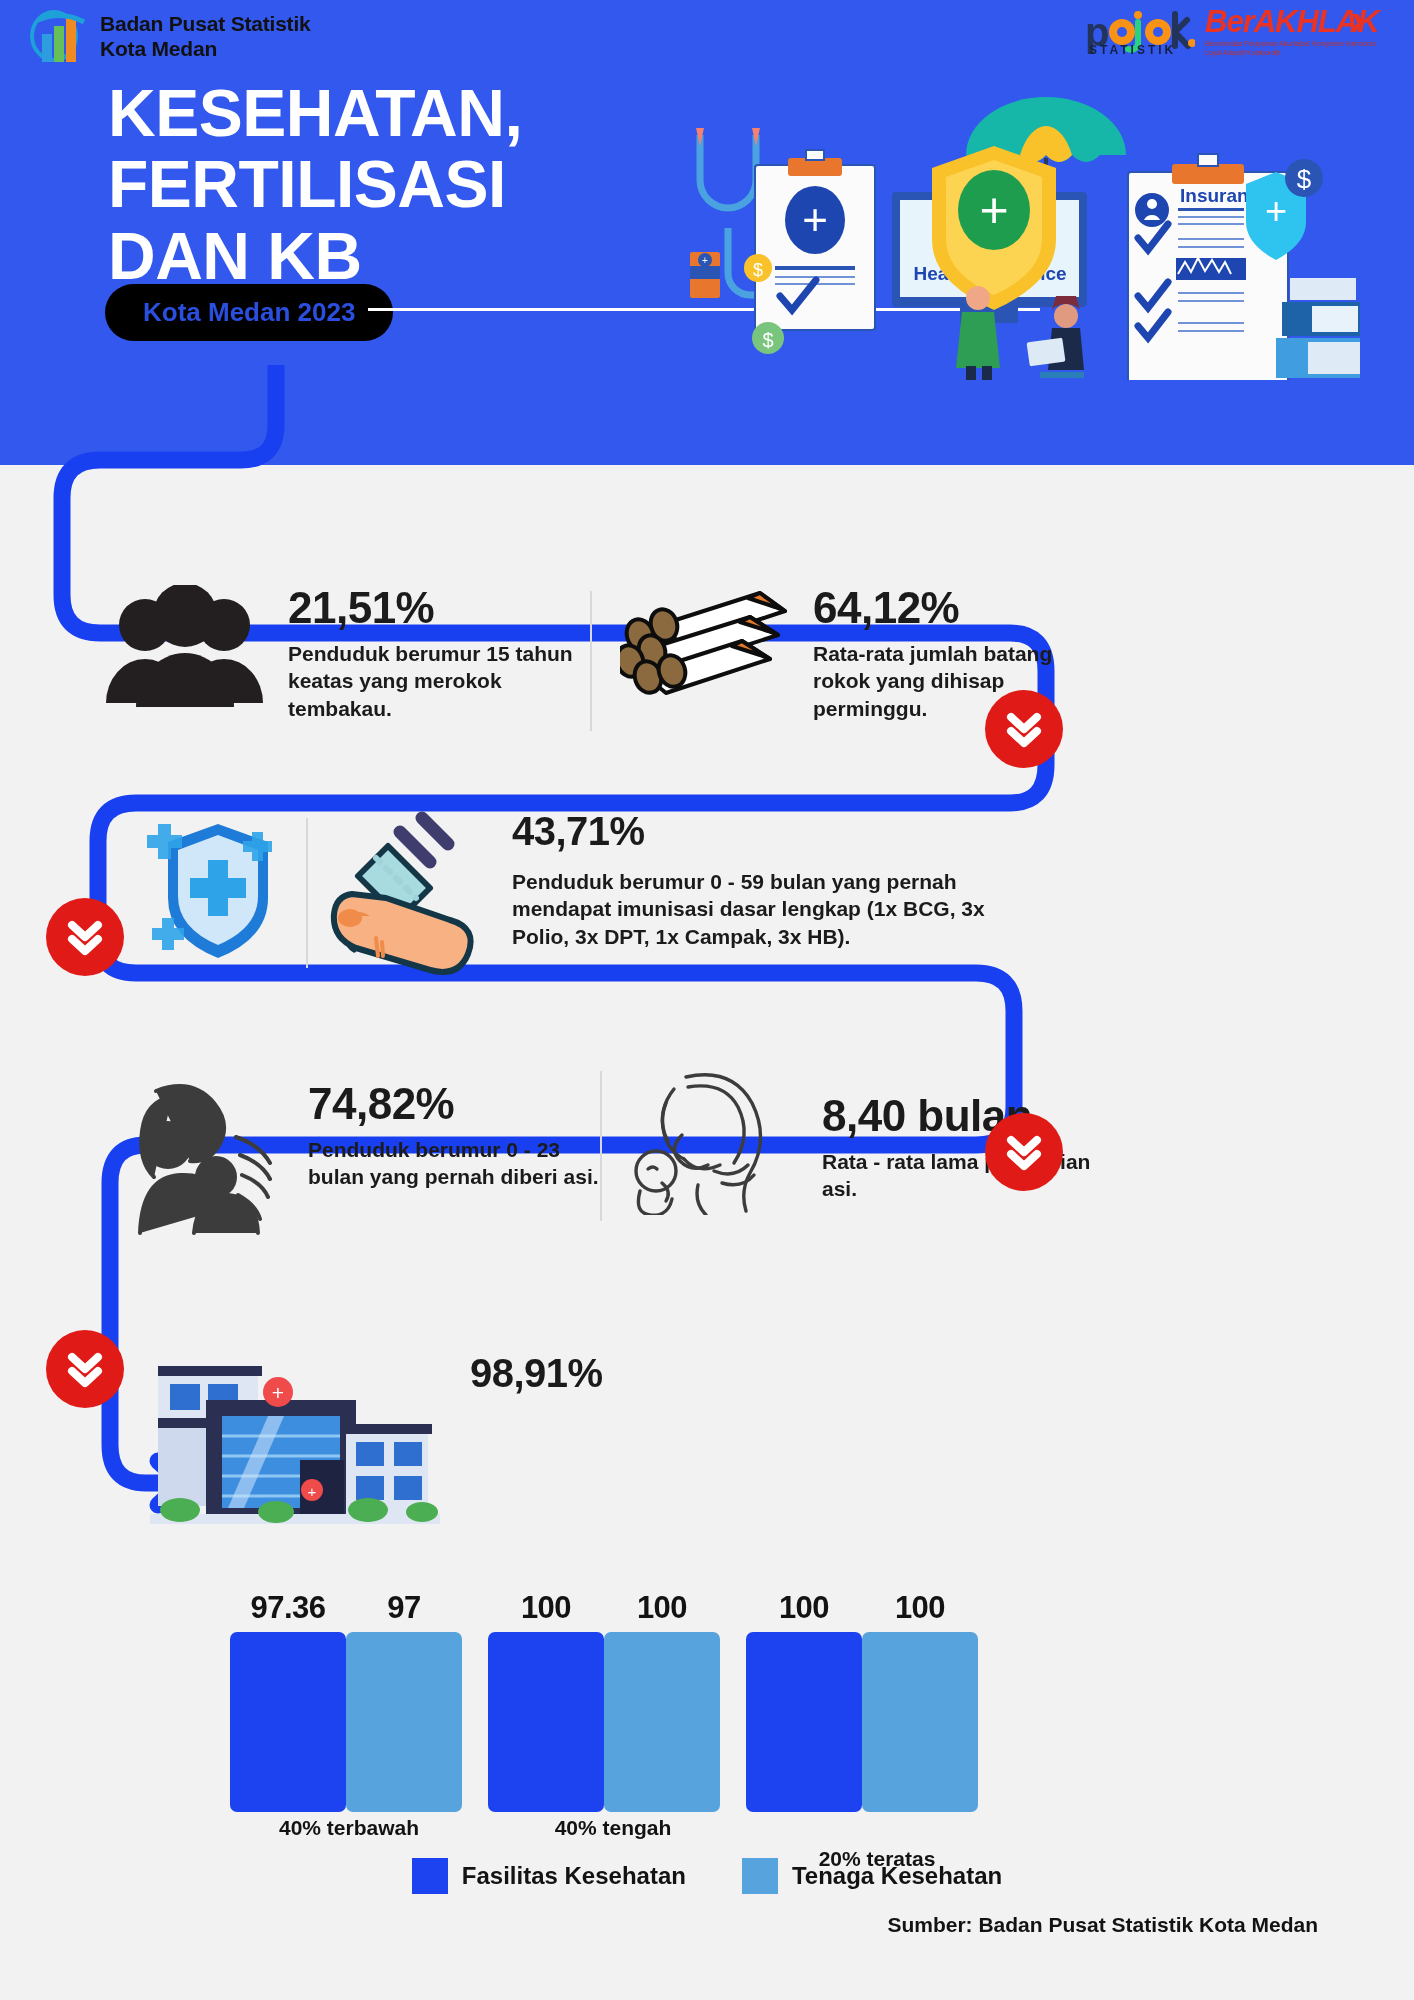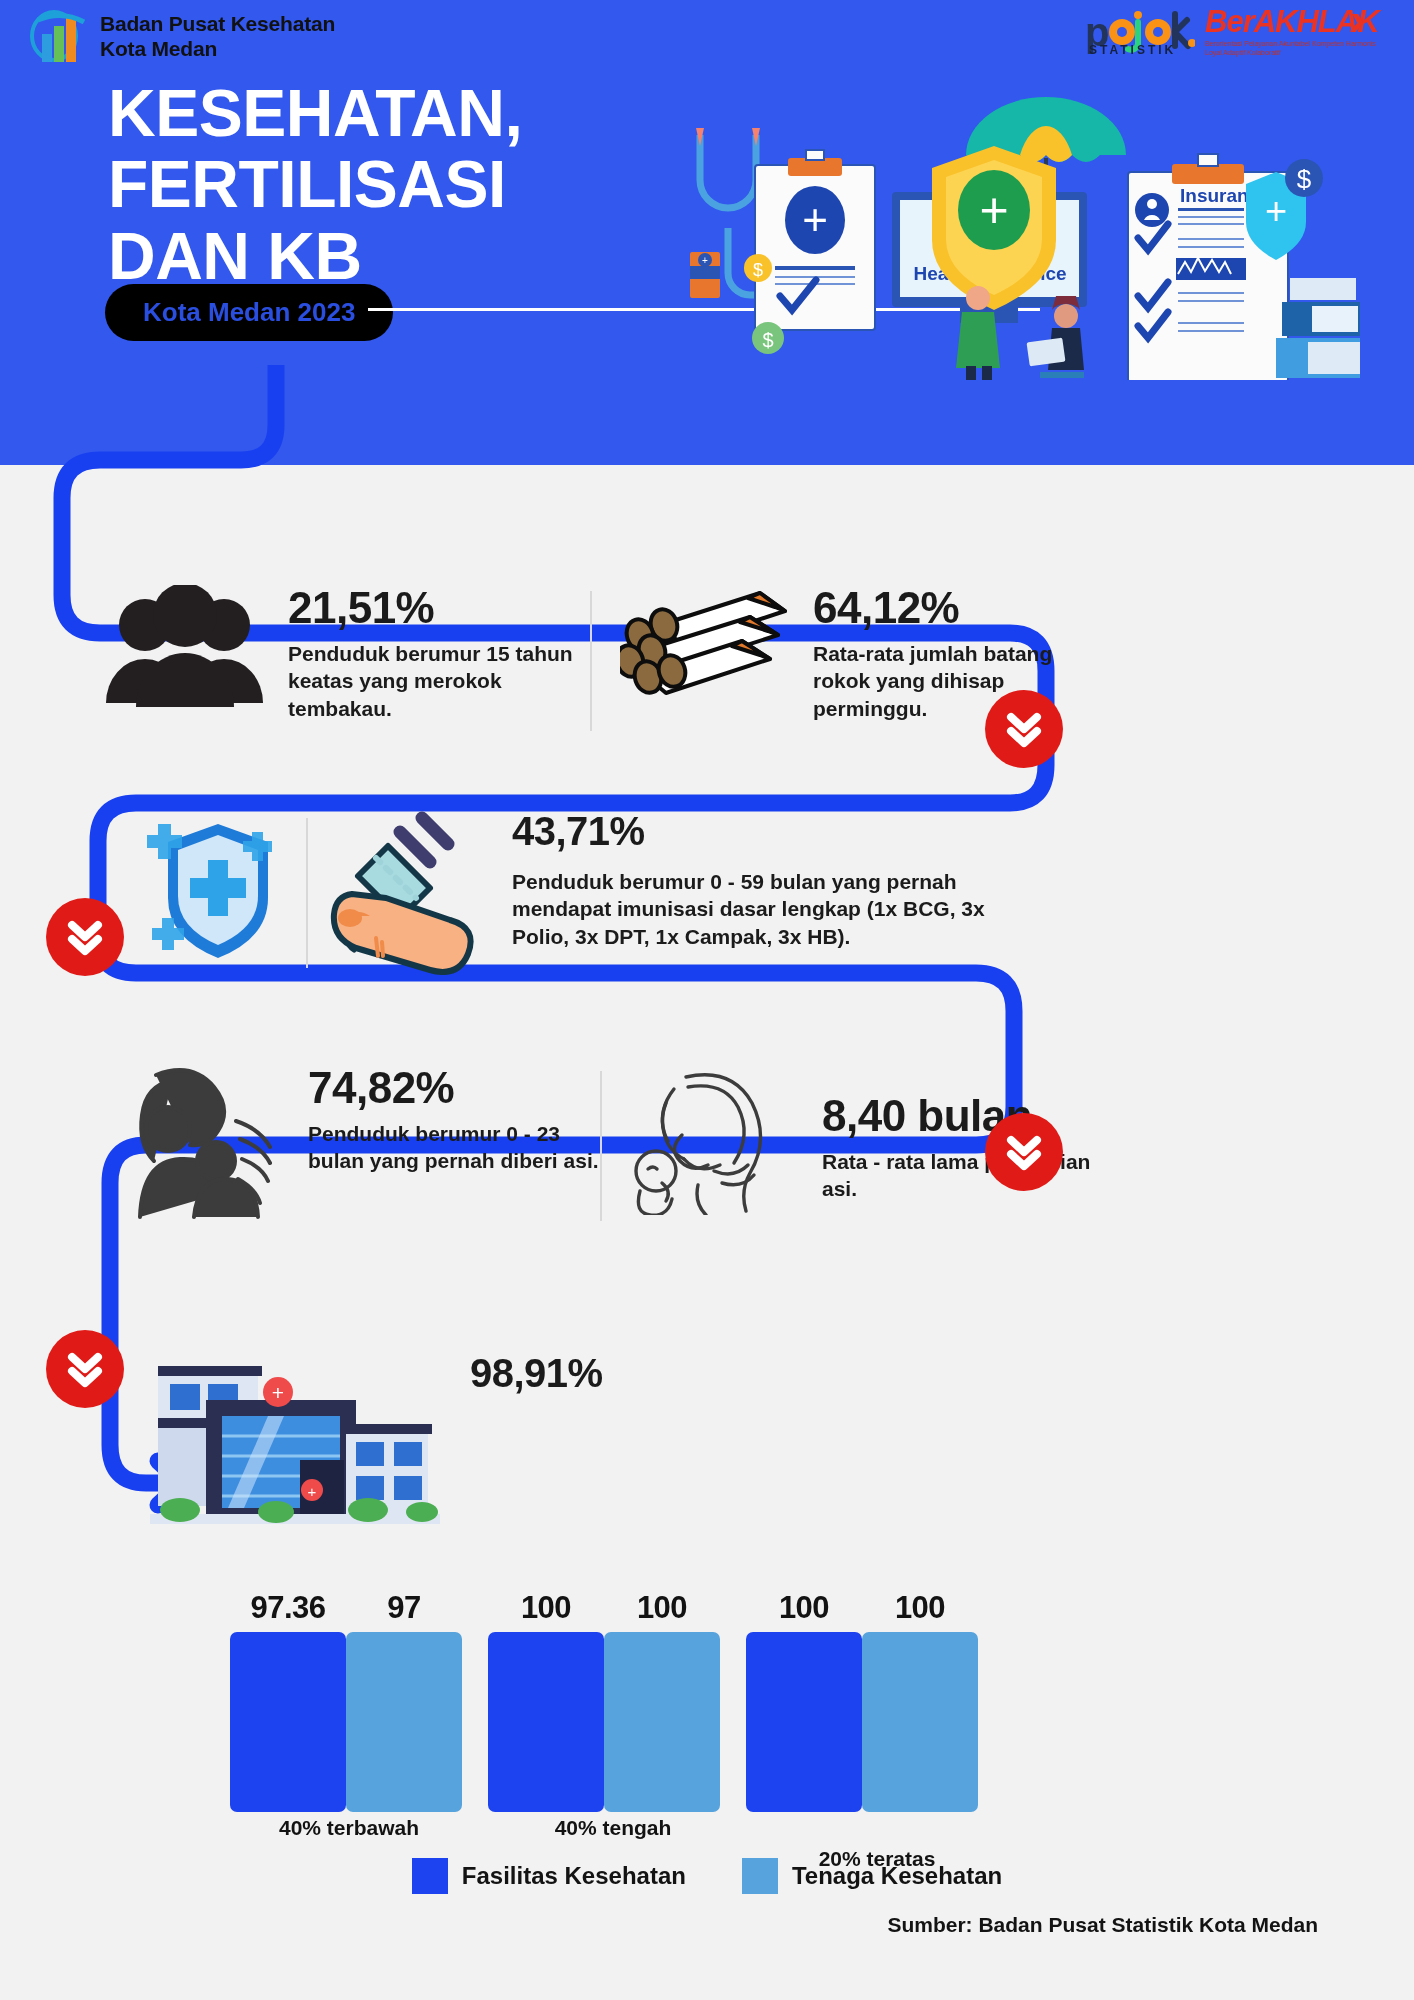--- a/index.html
+++ b/index.html
@@ -114,21 +114,21 @@
 <div class="header">
 
   <svg class="bps-logo" viewBox="0 0 62 62">
     <ellipse cx="24" cy="28" rx="22" ry="24" fill="none" stroke="#1da1d8" stroke-width="4"></ellipse>
     <rect x="12" y="26" width="10" height="28" fill="#2e9de0"></rect>
     <rect x="24" y="18" width="10" height="36" fill="#66c05a"></rect>
     <rect x="36" y="10" width="10" height="44" fill="#f08b22"></rect>
     <path d="M8 12 Q32 2 54 14" stroke="#1da1d8" stroke-width="5" fill="none"></path>
   </svg>
   <div class="bps-text">
-    <div>Badan Pusat Kesehatan</div>
+    <div>Badan Pusat Statistik</div>
     <div>Kota Medan</div>
   </div>
 
   <svg class="pojok" viewBox="0 0 110 48">
     <text x="0" y="38" font-family="Liberation Sans, sans-serif" font-size="40" font-weight="bold" fill="#23345c">p</text>
     <circle cx="37" cy="24" r="13" fill="#f99215"></circle>
       <circle cx="37" cy="24" r="5" fill="#3258ee"></circle>
     <path d="M53 14 l0 22 a7 7 0 0 1 -10 5" stroke="#2bd17e" stroke-width="6" fill="none" stroke-linecap="round"></path>
     <circle cx="53" cy="7" r="4" fill="#f99215"></circle>
     <circle cx="73" cy="24" r="13" fill="#f99215"></circle>
@@ -330,21 +330,21 @@
   </div>
 </div>
 <div class="badge" style="left:985px; top:690px;">
   <svg width="42" height="42" viewBox="0 0 42 42">
     <path d="M8 9 L21 21 L34 9" stroke="#fff" stroke-width="8" fill="none" stroke-linecap="round" stroke-linejoin="round"></path>
     <path d="M8 23 L21 35 L34 23" stroke="#fff" stroke-width="8" fill="none" stroke-linecap="round" stroke-linejoin="round"></path>
   </svg>
 </div>
 
 <div class="row" style="left:110px; top:1065px; width:1050px;">
-  <div class="stat" style="width:490px;">
+  <div class="stat" style="width:490px;margin-top:16px;">
     <div class="stat-icon">
       <svg width="180" height="155" viewBox="0 0 180 155">
         <g fill="none" stroke="#3c3c3c" stroke-width="4" stroke-linecap="round">
           <path d="M62 16 q-26 4 -30 34 q-4 30 12 46" fill="#3c3c3c"></path>
           <path d="M46 10 q36 -14 58 12 q18 22 4 44 q-10 16 -28 14" fill="#3c3c3c"></path>
           <circle cx="58" cy="64" r="22" fill="#3c3c3c"></circle>
           <path d="M30 152 q2 -56 40 -58 q38 -2 42 34" fill="#3c3c3c"></path>
           <circle cx="106" cy="96" r="19" fill="#3c3c3c"></circle>
           <path d="M84 152 q4 -40 34 -38 q28 2 30 38" fill="#3c3c3c"></path>
           <path d="M126 56 q24 8 34 26"></path>

